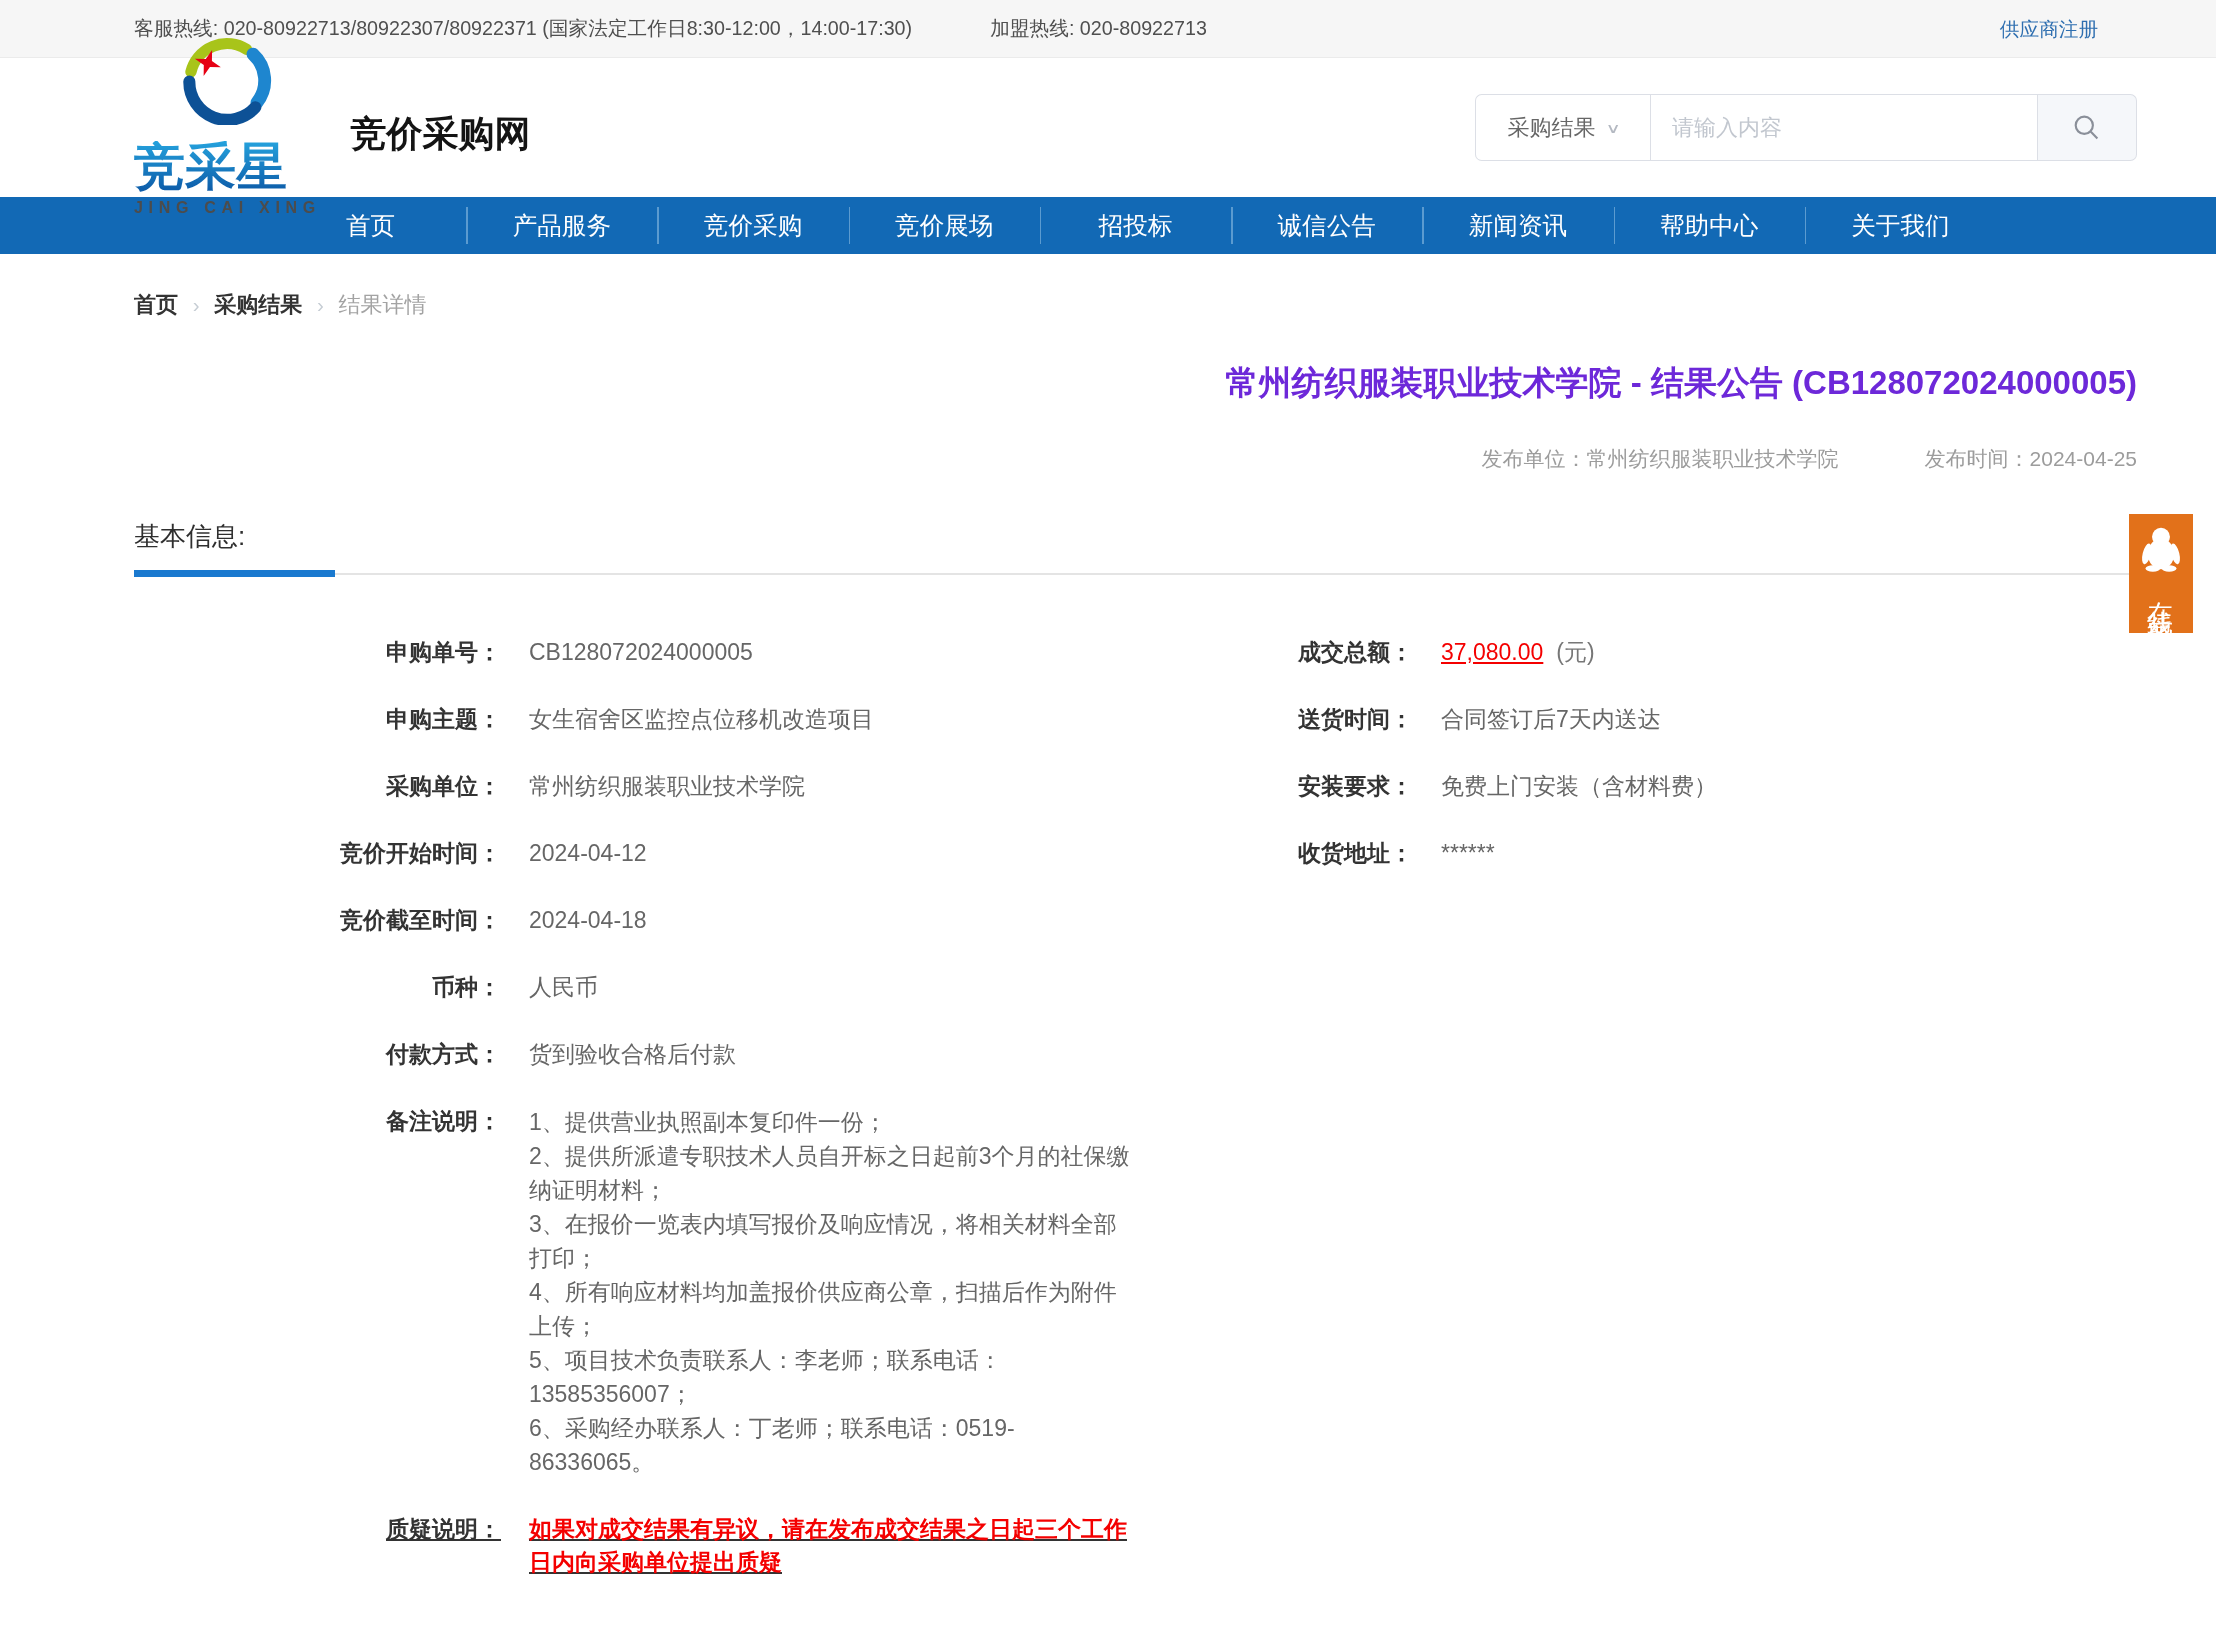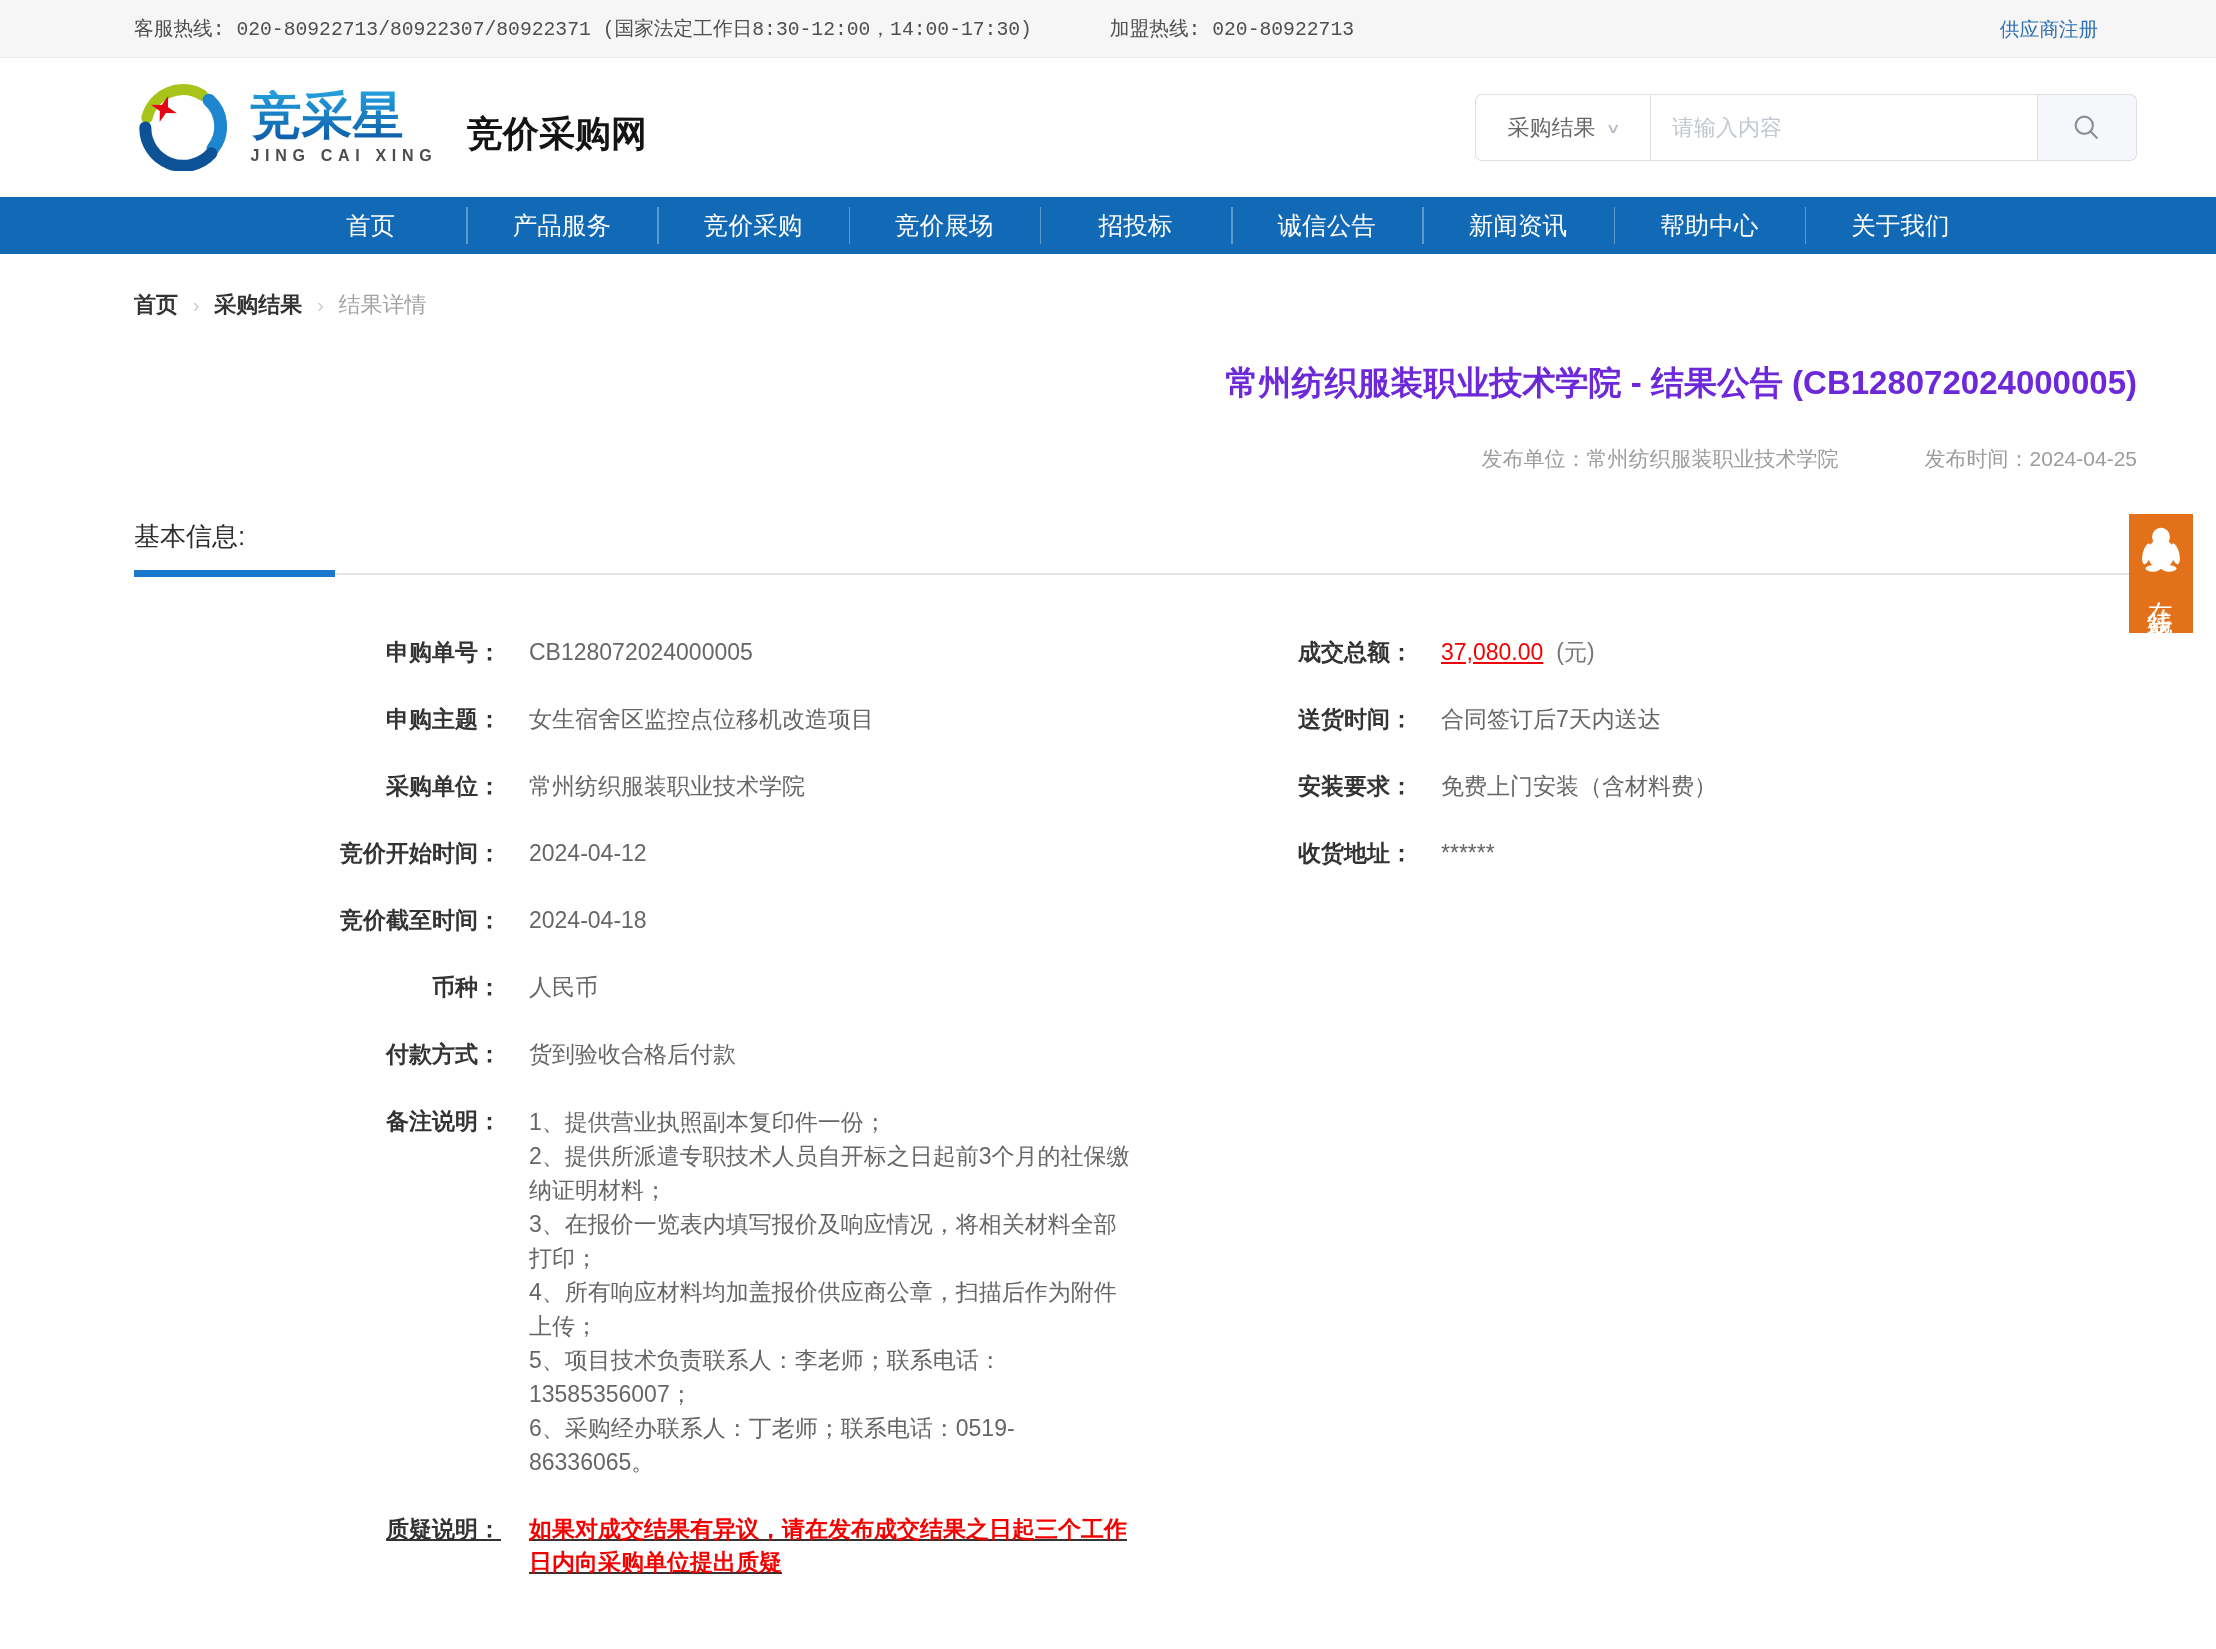--- a/index.html
+++ b/index.html
@@ -5,32 +5,32 @@
   html,body{margin:0;padding:0;}
   body{
     width:2216px;height:1650px;overflow:hidden;position:relative;
     background:#fff;color:#333;
     font-family:"Liberation Sans","DejaVu Sans",sans-serif;
   }
   .shell{width:2003px;margin-left:134px;position:relative;}
 
   
   .topbar{height:57px;background:#f6f6f6;border-bottom:0.8px solid #ebebeb;}
-  .topbar .shell{display:flex;align-items:center;height:100%;font-family:Liberation Mono, monospace;}
+  .topbar .shell{display:flex;align-items:center;height:100%;}
   .hotline{font-size:19.7px;color:#4f4f4f;}
   .hotline.join{margin-left:78px;}
   .topbar-right{margin-left:auto;display:flex;align-items:center;gap:48px;flex-direction:column;}
   .buyer-join{font-size:22px;font-weight:bold;color:#1a5da5;cursor:pointer;}
   .supplier-reg{font-size:19.7px;color:#2f6fb0;cursor:pointer;}
   .login{display:flex;align-items:center;gap:8.2px;color:#2f6fb0;font-size:21px;cursor:pointer;}
   .login .chev{font-size:15.6px;transform:scaleX(1.5);color:#2f6fb0;}
 
   
   .header .shell{display:flex;align-items:center;height:139px;}
-  .logo{display:flex;align-items:center;gap:16.4px;cursor:pointer;}
+  .logo{display:flex;align-items:center;gap:16.4px;cursor:pointer;flex-direction:column;}
   .logo-txt{display:flex;flex-direction:column;}
   .logo-cn{font-size:51px;font-weight:bold;line-height:1;
     background:linear-gradient(180deg,#25a2dd 0%,#0d5ba8 100%);
     -webkit-background-clip:text;background-clip:text;color:transparent;}
   .logo-py{font-size:16px;font-weight:bold;color:#4c4c4c;letter-spacing:5.7px;margin-top:6.6px;}
   .site-name{font-size:36px;font-weight:bold;color:#141414;margin-left:29.5px;margin-top:14.7px;}
   .search{margin-left:auto;display:flex;align-items:stretch;height:67px;}
   .s-select{width:174px;background:#fff;border:0.8px solid #dcdfe6;border-right:none;
     border-radius:6.6px 0 0 6.6px;display:flex;align-items:center;justify-content:center;gap:13px;
     font-size:22px;color:#666;cursor:pointer;}

